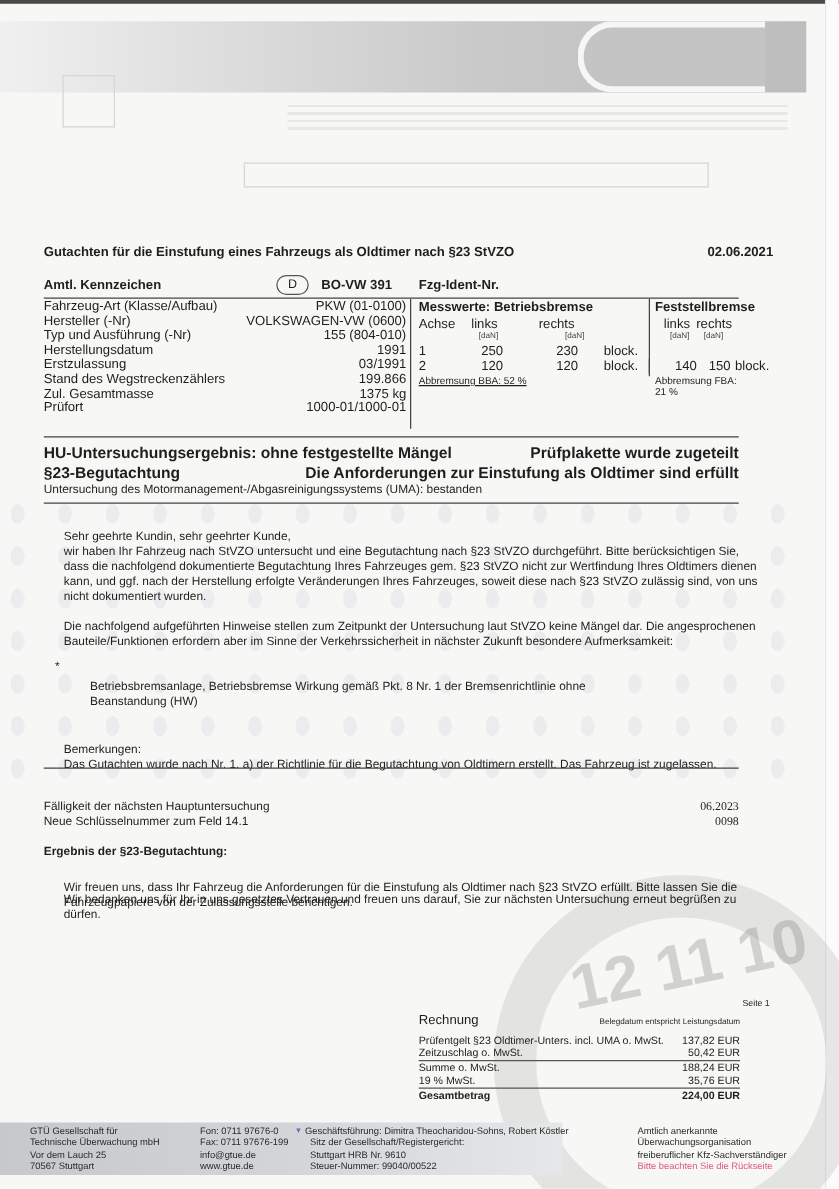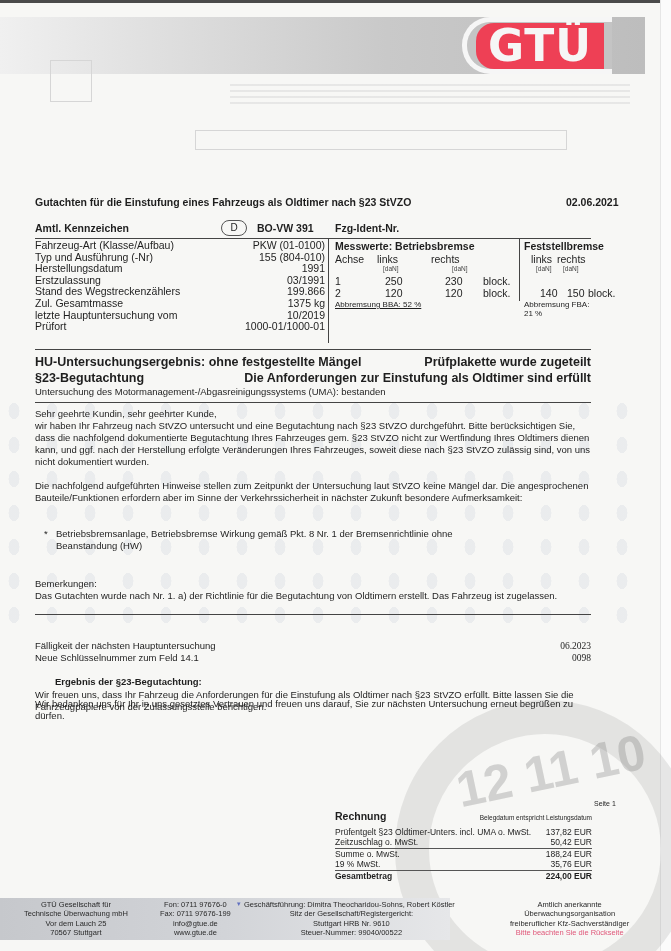--- a/index.html
+++ b/index.html
@@ -72,59 +72,58 @@
   .brake .h { position: absolute; font-weight: bold; top: 0; }
   .brake .t { position: absolute; }
   .brake .u { position: absolute; font-size: 6.5px; color: #444; }
   .brake .s { position: absolute; font-size: 8px; }
 
   .result1 { position: absolute; left: 35px; top: 355px; width: 556px; font-size: 12.5px; font-weight: bold; }
   .result1 .l { position: absolute; left: 0; }
   .result1 .r { position: absolute; right: 0; }
   .uma { position: absolute; left: 35px; top: 386px; font-size: 9.5px; }
 
-  .para { position: absolute; left: 35px; width: 560px; font-size: 9.5px; line-height: 12px; margin: 0; }
+  .para { position: absolute; left: 35px; width: 560px; font-size: 9.5px; line-height: 12px; margin: 16px; }
   .bullet-star { position: absolute; left: 44px; top: 528px; font-size: 9.5px; }
 
   .kv2 { position: absolute; left: 35px; width: 556px; font-size: 9.5px; line-height: 12px; }
   .kv2 .k { position: absolute; left: 0; top: 0; }
   .kv2 .v { position: absolute; right: 0; top: 0; font-family: Liberation Serif, serif; }
 
-  .ergebnis-h { position: absolute; left: 35px; top: 676px; font-size: 9.5px; font-weight: bold; margin-left: 20px; }
+  .ergebnis-h { position: absolute; left: 35px; top: 676px; font-size: 9.5px; font-weight: bold; }
 
   .seite { position: absolute; left: 594px; top: 800px; font-size: 7px; }
   .invoice { position: absolute; left: 335px; top: 810px; width: 257px; font-size: 8.5px; }
-  .invoice .title { position: absolute; left: 0; top: 0; font-size: 10.5px; font-weight: bold; }
+  .invoice .title { position: absolute; left: 0; top: 0; font-size: 10.5px; font-weight: normal; }
   .invoice .note { position: absolute; right: 0; top: 4px; font-size: 6.5px; }
   .inv-row { position: absolute; left: 0; width: 257px; height: 10px; line-height: 10px; }
   .inv-row .k { position: absolute; left: 0; }
   .inv-row .v { position: absolute; right: 0; }
   .inv-row.total { font-weight: bold; }
   .inv-line { position: absolute; left: 0; width: 257px; border-top: 1px solid #555; }
 
   .footer-band {
     position: absolute; left: 0; top: 898px; width: 450px; height: 42px;
     background: linear-gradient(to right, #c6c8cc 0%, #d2d4d8 50%, #e6e7e9 100%);
   }
   .foot-col { position: absolute; top: 900px; font-size: 7.5px; line-height: 9.4px; color: #2a2a2a; }
-  .foot-col div { white-space: nowrap; text-align: center; }
+  .foot-col div { white-space: nowrap; }
   .foot-col .pink { color: #e0587a; }
   .foot-tick { position: absolute; left: 237px; top: 900px; font-size: 7px; color: #6070c0; }
 </style>
 </head>
 <body>
 
 <div class="topedge"></div>
 <div class="rightedge"></div>
 <div class="pen-mark"></div>
 
 <div class="header-band"></div>
 <div class="logo-wrap">
   <div class="logo-ring"></div>
-  <div class="logo-text">GTÜ</div>
 </div>
 
 <div class="faded-box" style="left:50px;top:60px;width:40px;height:40px;"></div>
 <div class="faded" style="left:230px;top:84px;width:400px;height:20px;background:repeating-linear-gradient(to bottom,#dcdcdc 0 2px,transparent 2px 6px);opacity:.6"></div>
 <div class="faded-box" style="left:195px;top:130px;width:370px;height:18px;"></div>
 
 <div class="watermark"></div>
 
 <div class="stamp"></div>
 <div class="stamp-num">12 11 10</div>
@@ -142,42 +141,42 @@
 <div class="vrule" style="left:328px;top:239px;height:104px;"></div>
 <div class="vrule" style="left:519px;top:239px;height:62px;"></div>
 <div class="vrule" style="left:519px;top:287px;height:12px;"></div>
 
 <div class="veh-table">
   <div class="veh-row">
       <span class="k">Fahrzeug-Art (Klasse/Aufbau)</span>
       <span class="v">PKW (01-0100)</span>
     </div>
   <div class="veh-row">
+      <span class="k">Hersteller (-Nr)</span>
+      <span class="v">VOLKSWAGEN-VW (0600)</span>
+    </div>
+  <div class="veh-row">
       <span class="k">Typ und Ausführung (-Nr)</span>
       <span class="v">155 (804-010)</span>
     </div>
   <div class="veh-row">
       <span class="k">Herstellungsdatum</span>
       <span class="v">1991</span>
     </div>
   <div class="veh-row">
       <span class="k">Erstzulassung</span>
       <span class="v">03/1991</span>
     </div>
   <div class="veh-row">
       <span class="k">Stand des Wegstreckenzählers</span>
       <span class="v">199.866</span>
     </div>
   <div class="veh-row">
       <span class="k">Zul. Gesamtmasse</span>
       <span class="v">1375 kg</span>
-    </div>
-  <div class="veh-row">
-      <span class="k">letzte Hauptuntersuchung vom</span>
-      <span class="v">10/2019</span>
     </div>
   <div class="veh-row">
       <span class="k">Prüfort</span>
       <span class="v">1000-01/1000-01</span>
     </div>
 </div>
 
 <div class="brake">
   <span class="h" style="left:0;">Messwerte: Betriebsbremse</span>
   <span class="h" style="left:189px;">Feststellbremse</span>

